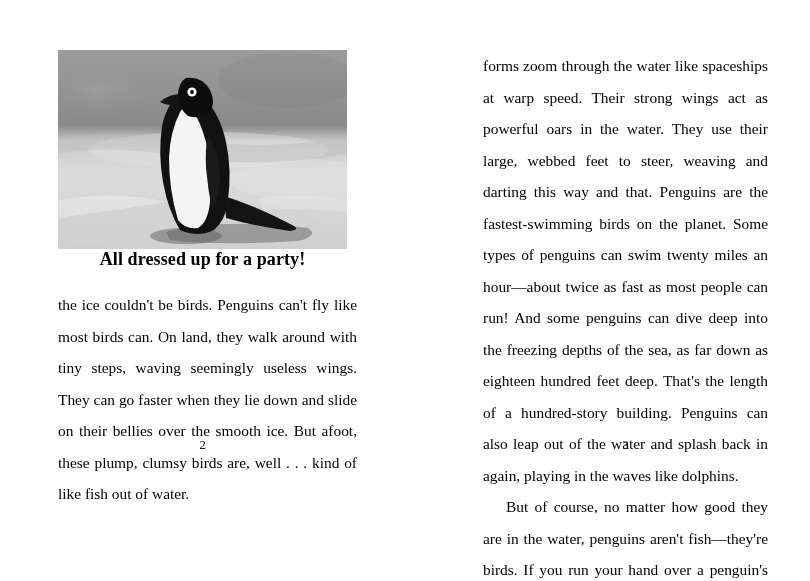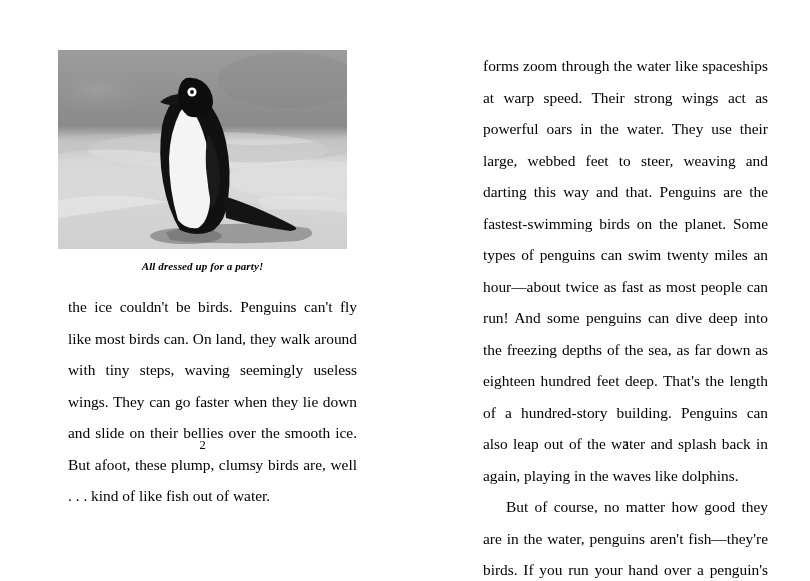--- a/index.html
+++ b/index.html
@@ -51,43 +51,40 @@
   .photo {
     width: 289px;
     height: 199px;
     display: block;
     position: relative;
     overflow: hidden;
     background: #8e8e8e;
   }
   .photo svg { display: block; }
   .caption {
-    margin-top: 11px;
     text-align: center;
-    font-size: 11px;
-    font-style: italic;
+    font-size: 18px;
     font-weight: bold;
     letter-spacing: 0.1px;
   }
 
   
   .body-text p {
     margin: 0;
     font-size: 15.4px;
     line-height: 31.5px;
     text-align: justify;
     text-justify: inter-word;
     hyphens: none;
   }
   .body-text p.indent {
     text-indent: 23px;
   }
   .page-left .body-text {
     margin-top: 19px;
-    margin-left: 10px;
   }
   .page-right .body-text {
     margin-top: 0;
   }
 
   .folio {
     position: absolute;
     bottom: 26px;
     font-size: 12.5px;
     text-align: center;

